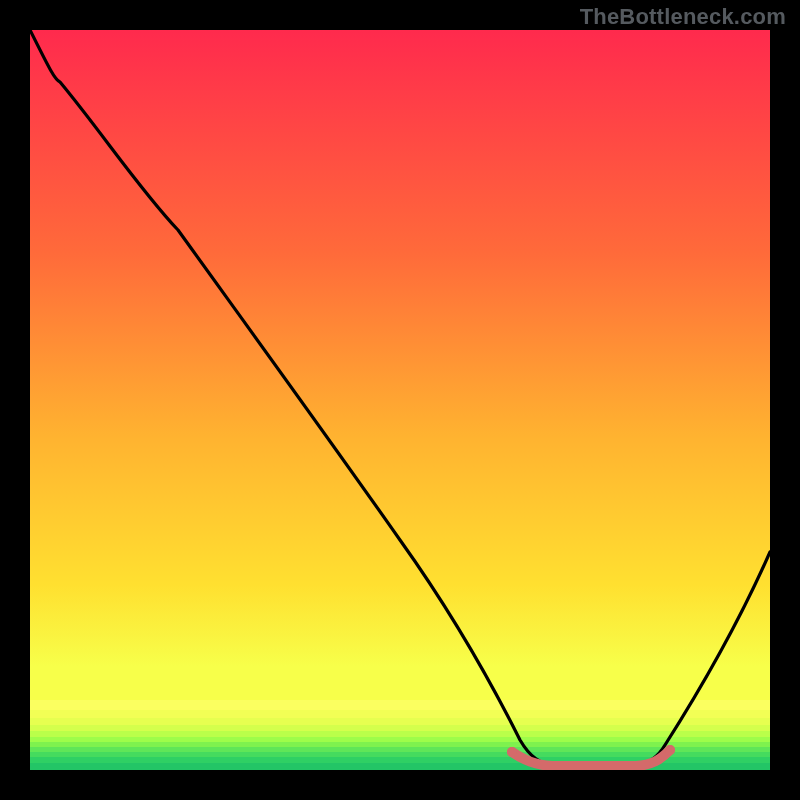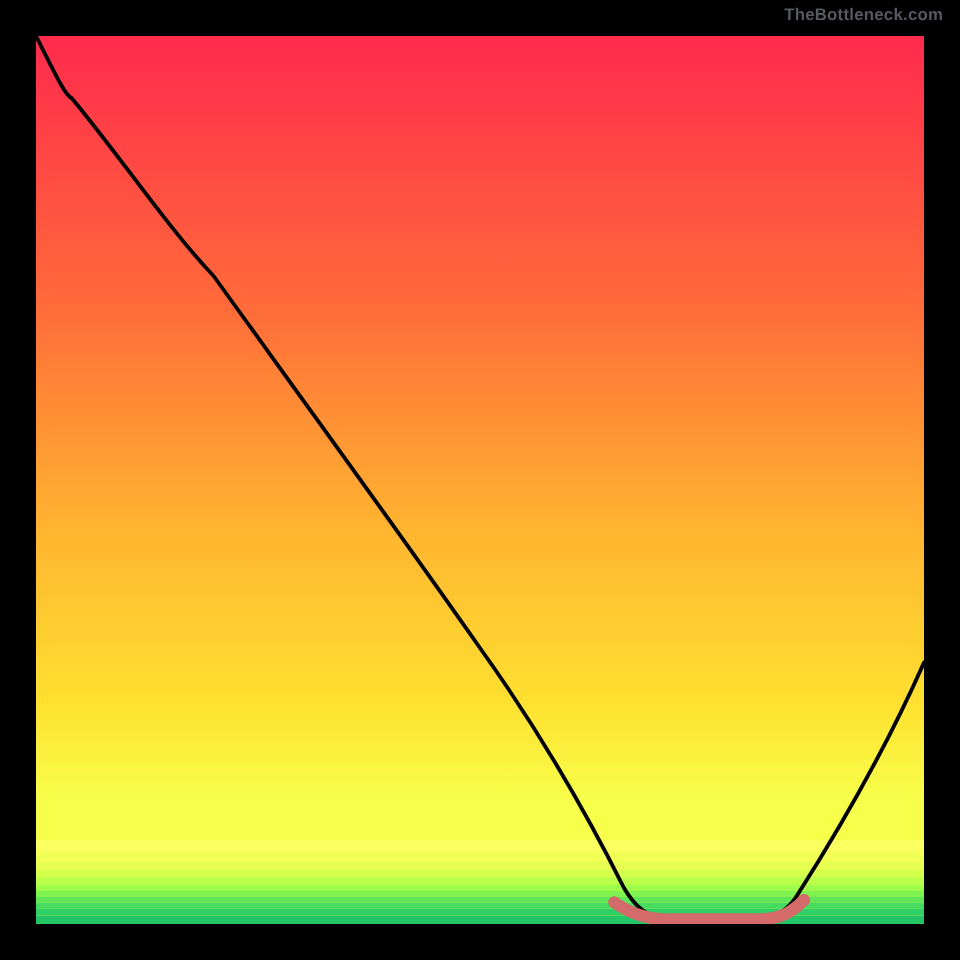--- a/index.html
+++ b/index.html
@@ -15,21 +15,21 @@
     position: relative;
     width: 800px;
     height: 800px;
     background: #000;
   }
   .watermark {
     position: absolute;
     top: 4px;
     right: 14px;
     color: #555a5f;
-    font-size: 14px;
+    font-size: 22px;
     font-weight: 600;
     letter-spacing: 0.2px;
     z-index: 5;
   }
   svg {
     display: block;
   }
 </style>
 </head>
 <body>

